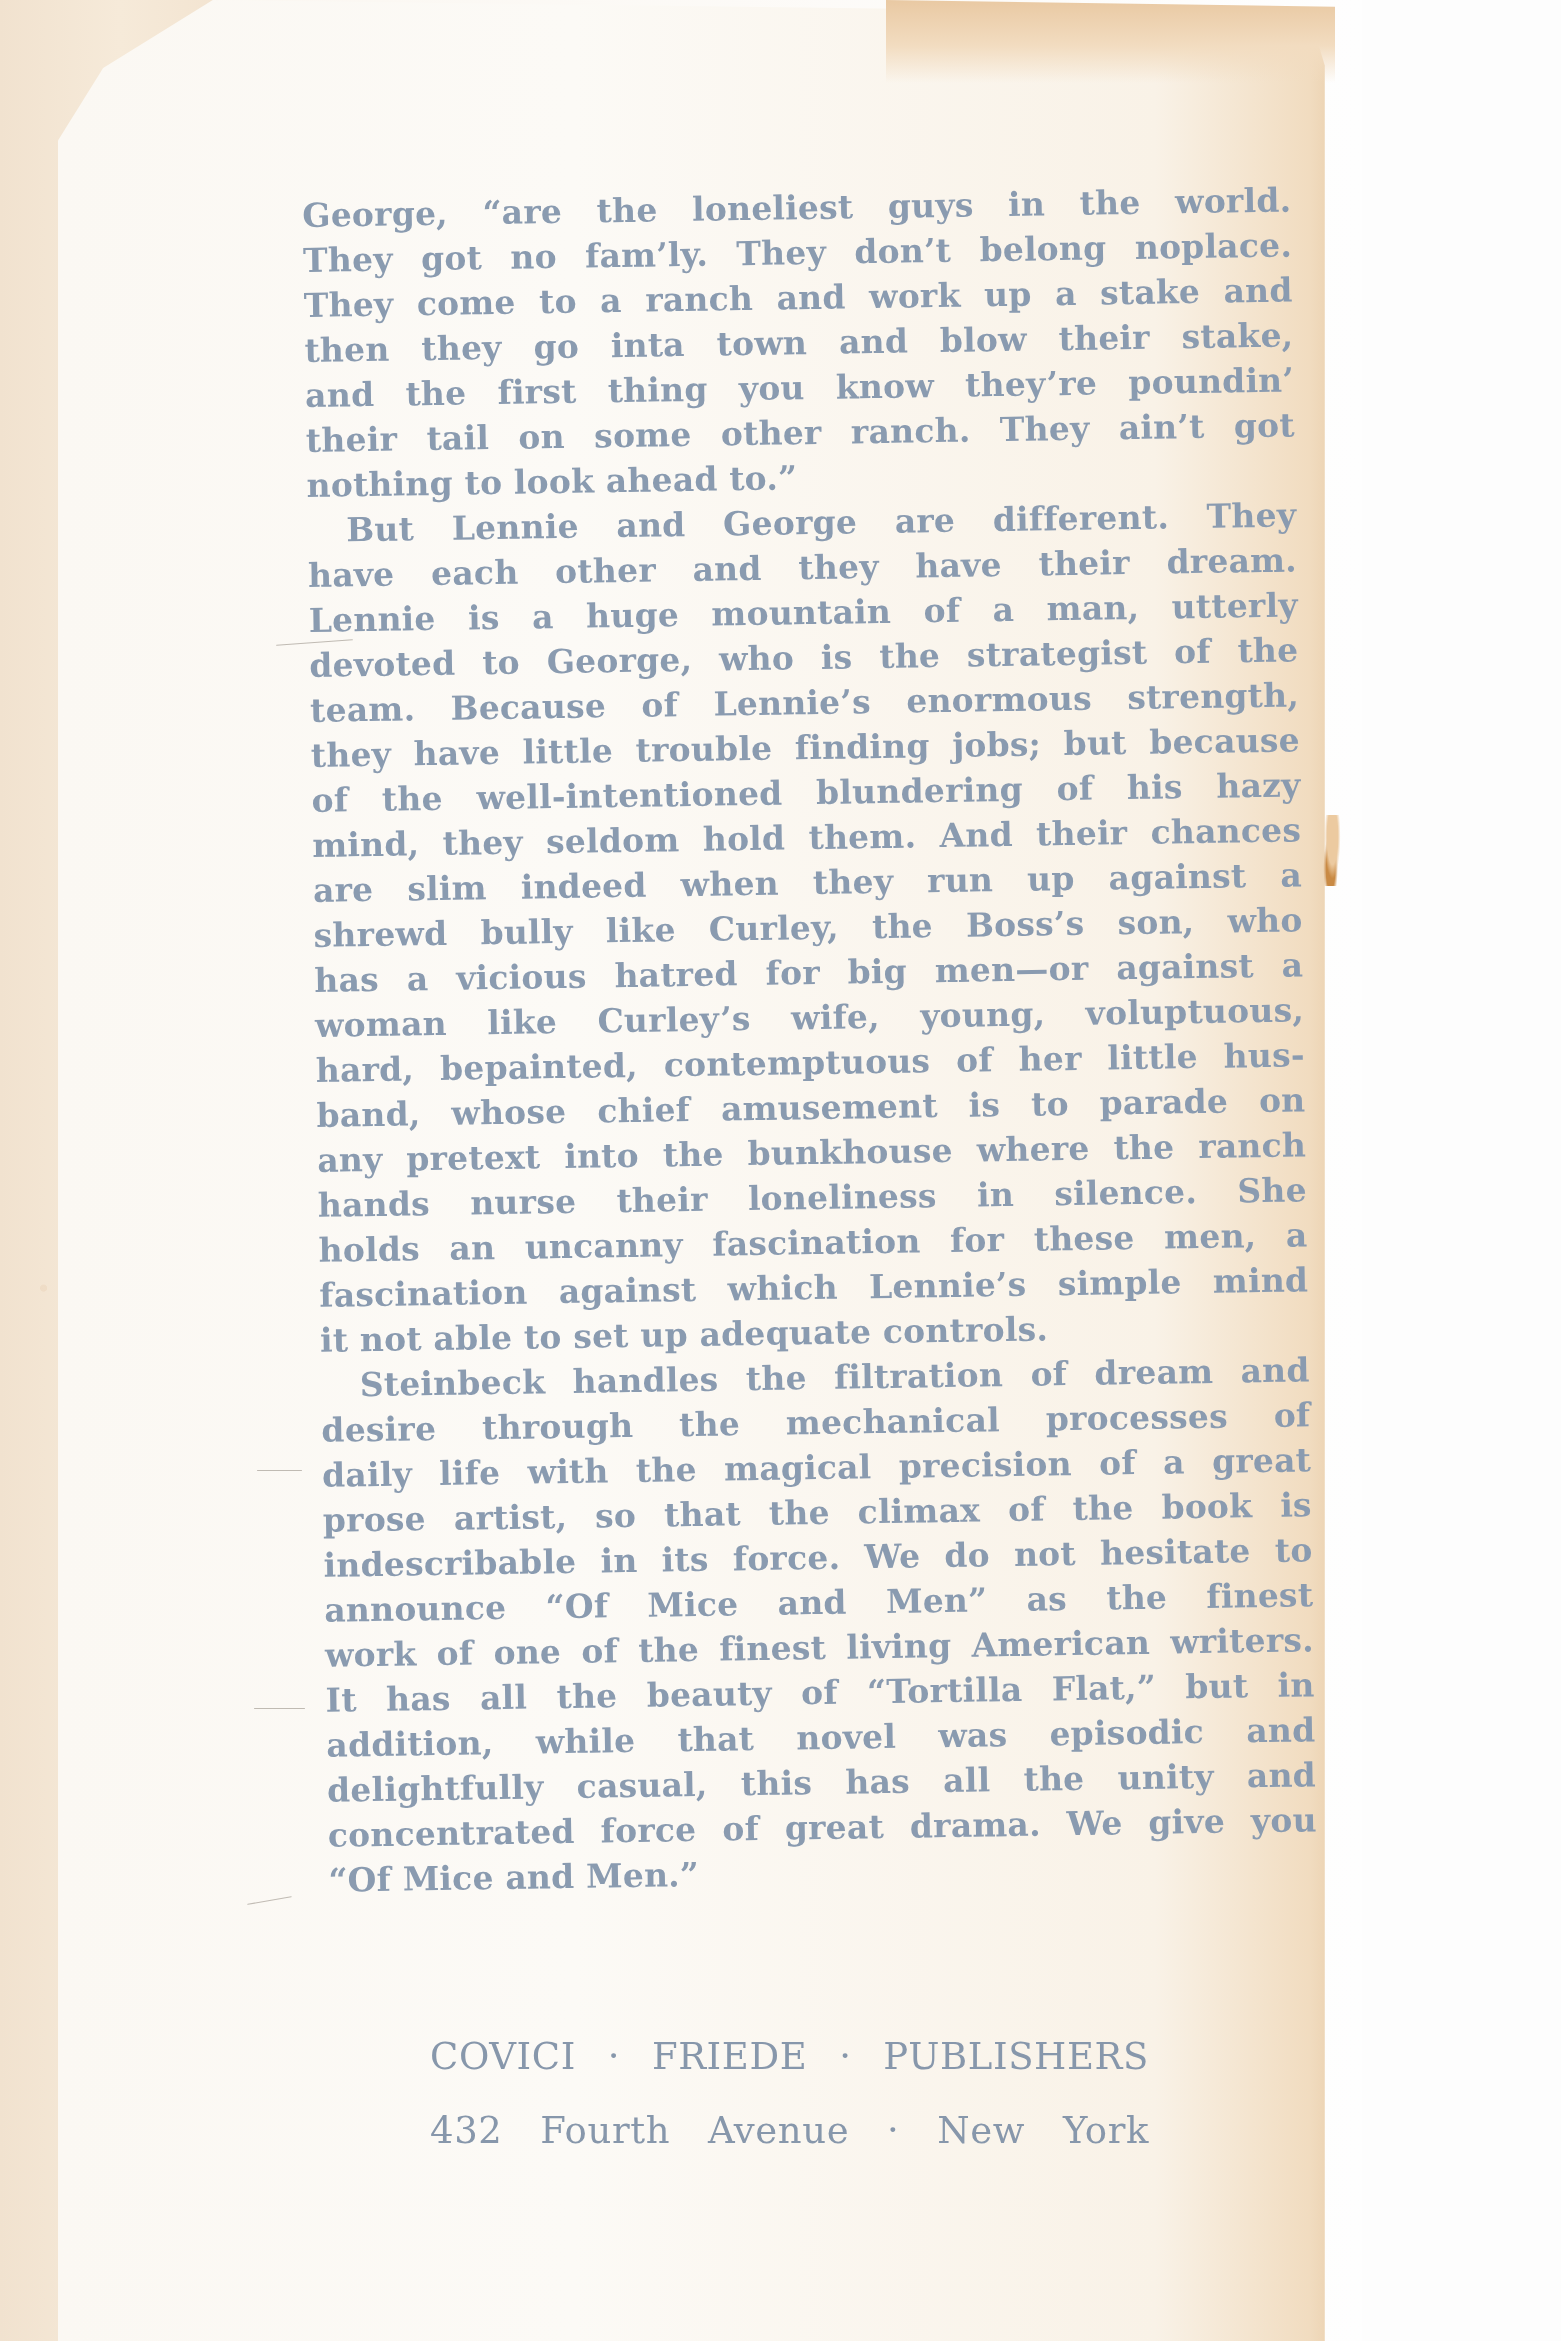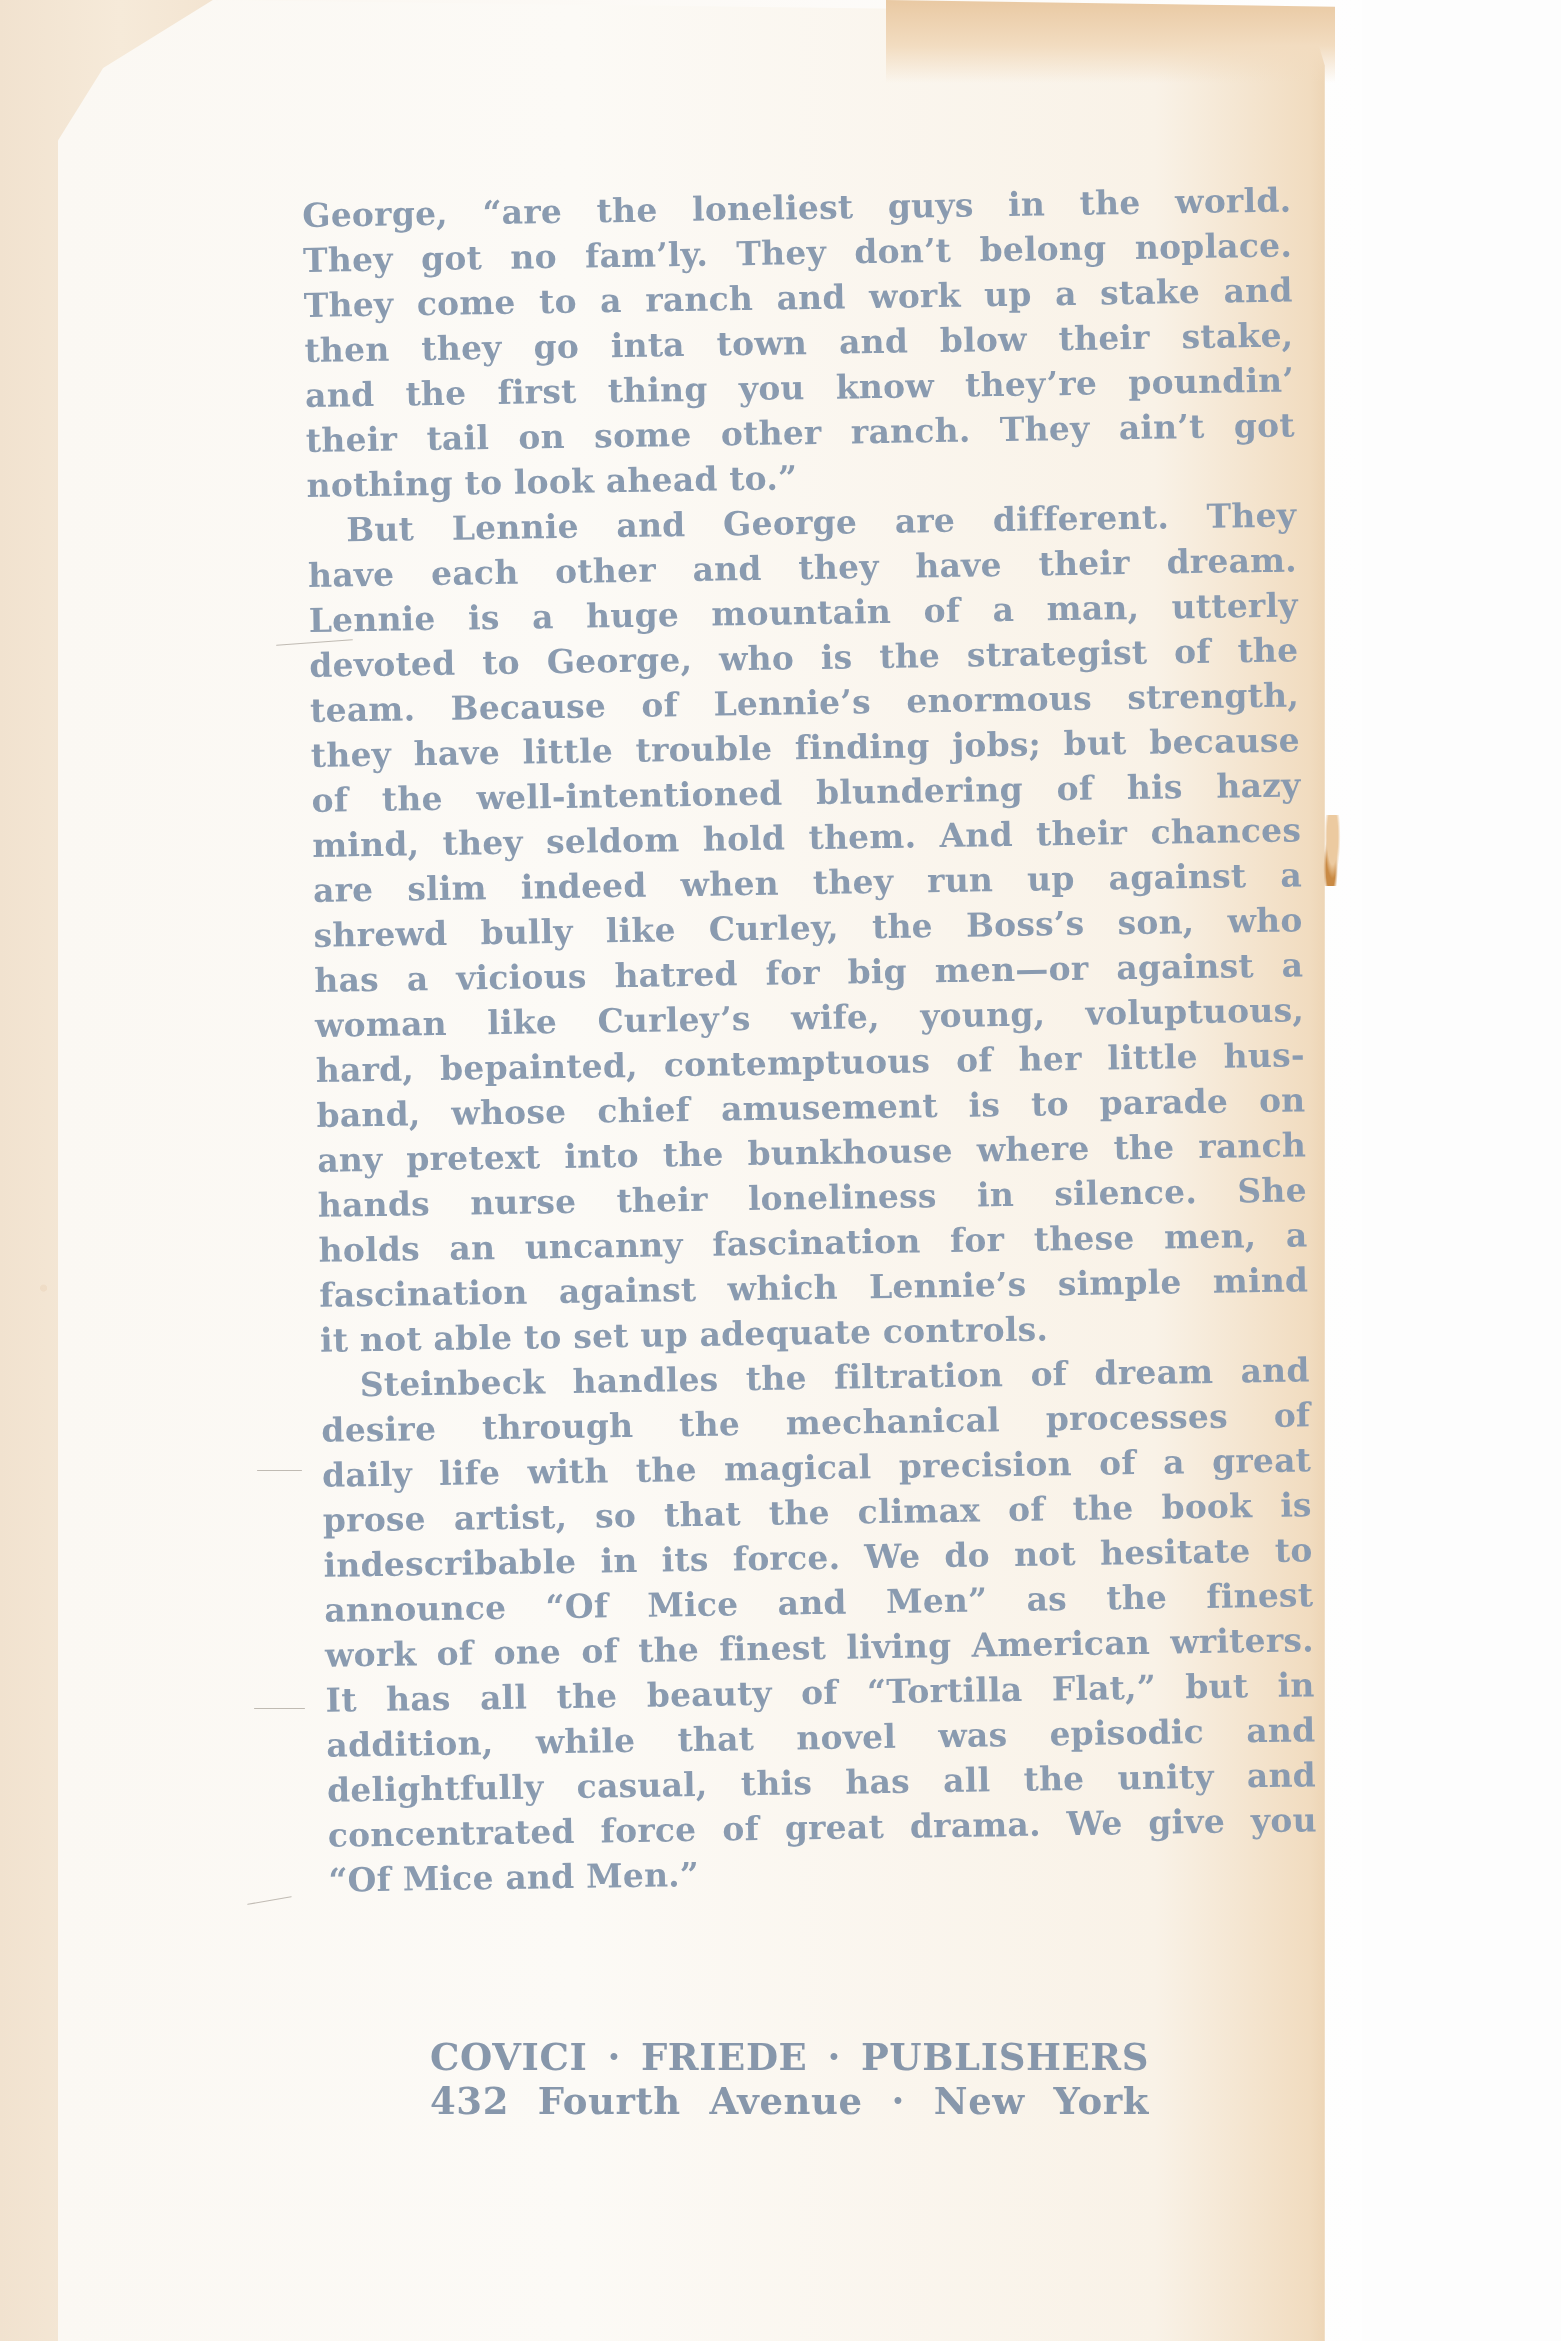--- a/index.html
+++ b/index.html
@@ -82,27 +82,27 @@
   }
   .text-block .line.last { text-align-last: left; }
   .text-block .line.indent { padding-left: 39px; width: 950px; }
 
   .imprint {
     position: absolute;
     left: 430px; top: 2035px;
     width: 719px;
     color: #8797ab;
     font-family: "DejaVu Serif", serif;
-    font-weight: bold;
+    font-weight: normal;
     font-size: 37px;
     text-align: center;
     letter-spacing: 0.6px;
   }
   .imprint .row { display: block; text-align-last: justify; white-space: nowrap; }
-  .imprint .row + .row { }
+  .imprint .row + .row { margin-top: 31px; }
 </style>
 </head>
 <body>
 
 <div class="stage">
   <div class="flap"></div>
   <div class="page"></div>
   <div class="page-top-wear"></div>
   <div class="tear"></div>
 

